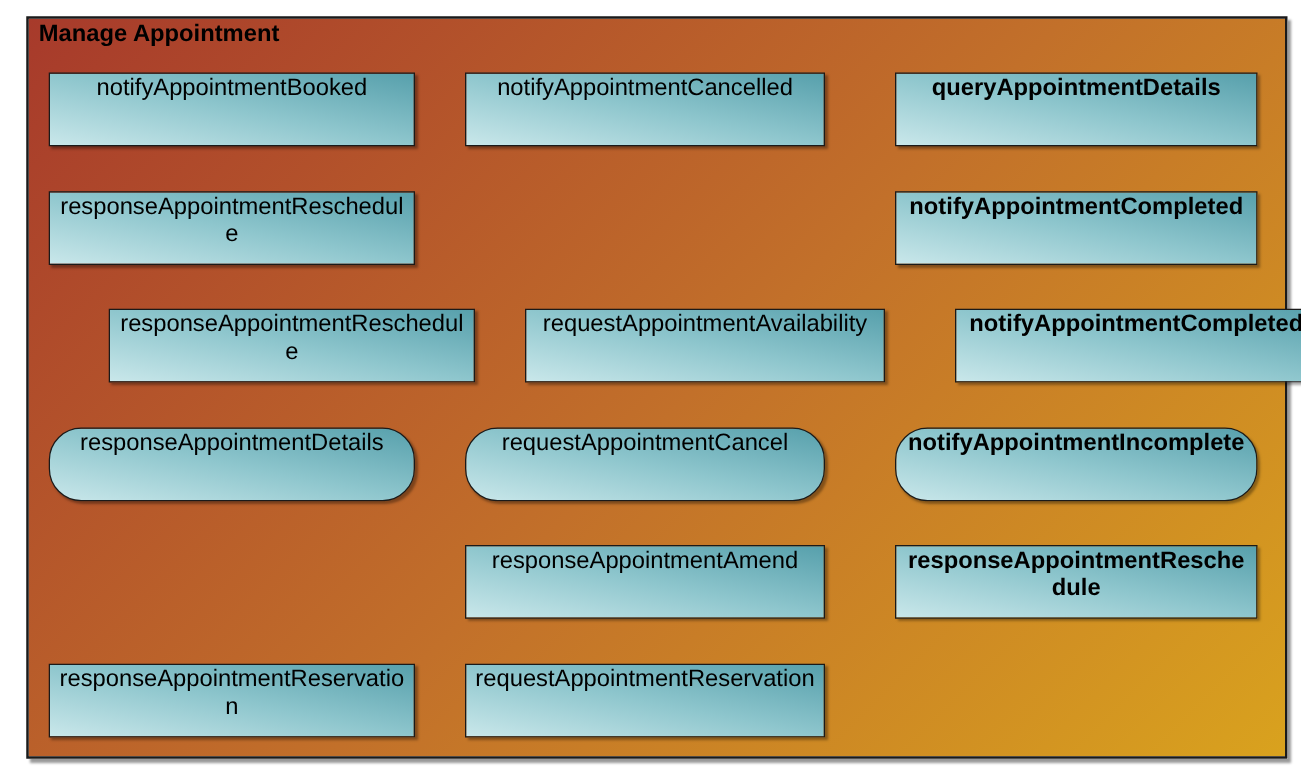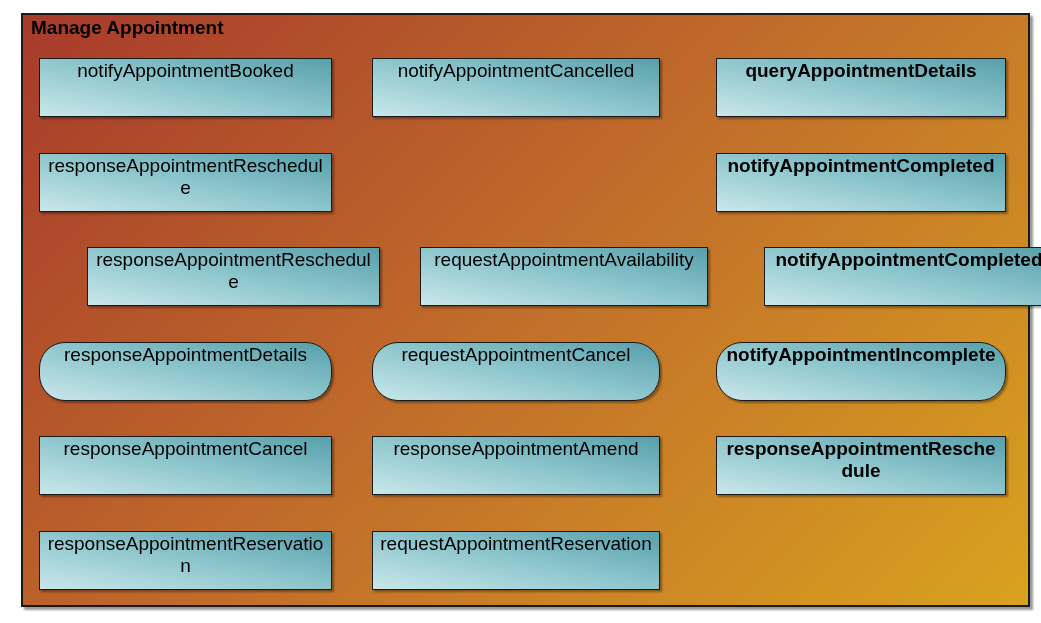--- a/index.html
+++ b/index.html
@@ -103,23 +103,20 @@
   <div class="op-box c0 r3">
     <span class="op-label">responseAppointmentDetails</span>
   </div>
   <div class="op-box c1 r3">
     <span class="op-label">requestAppointmentCancel</span>
   </div>
   <div class="op-box c2 r3">
     <span class="op-label">notifyAppointmentIncomplete</span>
   </div>
 
-  <div class="op-box c0 r4">
-    <span class="op-label">responseAppointmentCancel</span>
-  </div>
   <div class="op-box c1 r4">
     <span class="op-label">responseAppointmentAmend</span>
   </div>
   <div class="op-box c2 r4">
     <span class="op-label">responseAppointmentReschedule</span>
   </div>
 
   <div class="op-box c0 r5">
     <span class="op-label">responseAppointmentReservation</span>
   </div>

